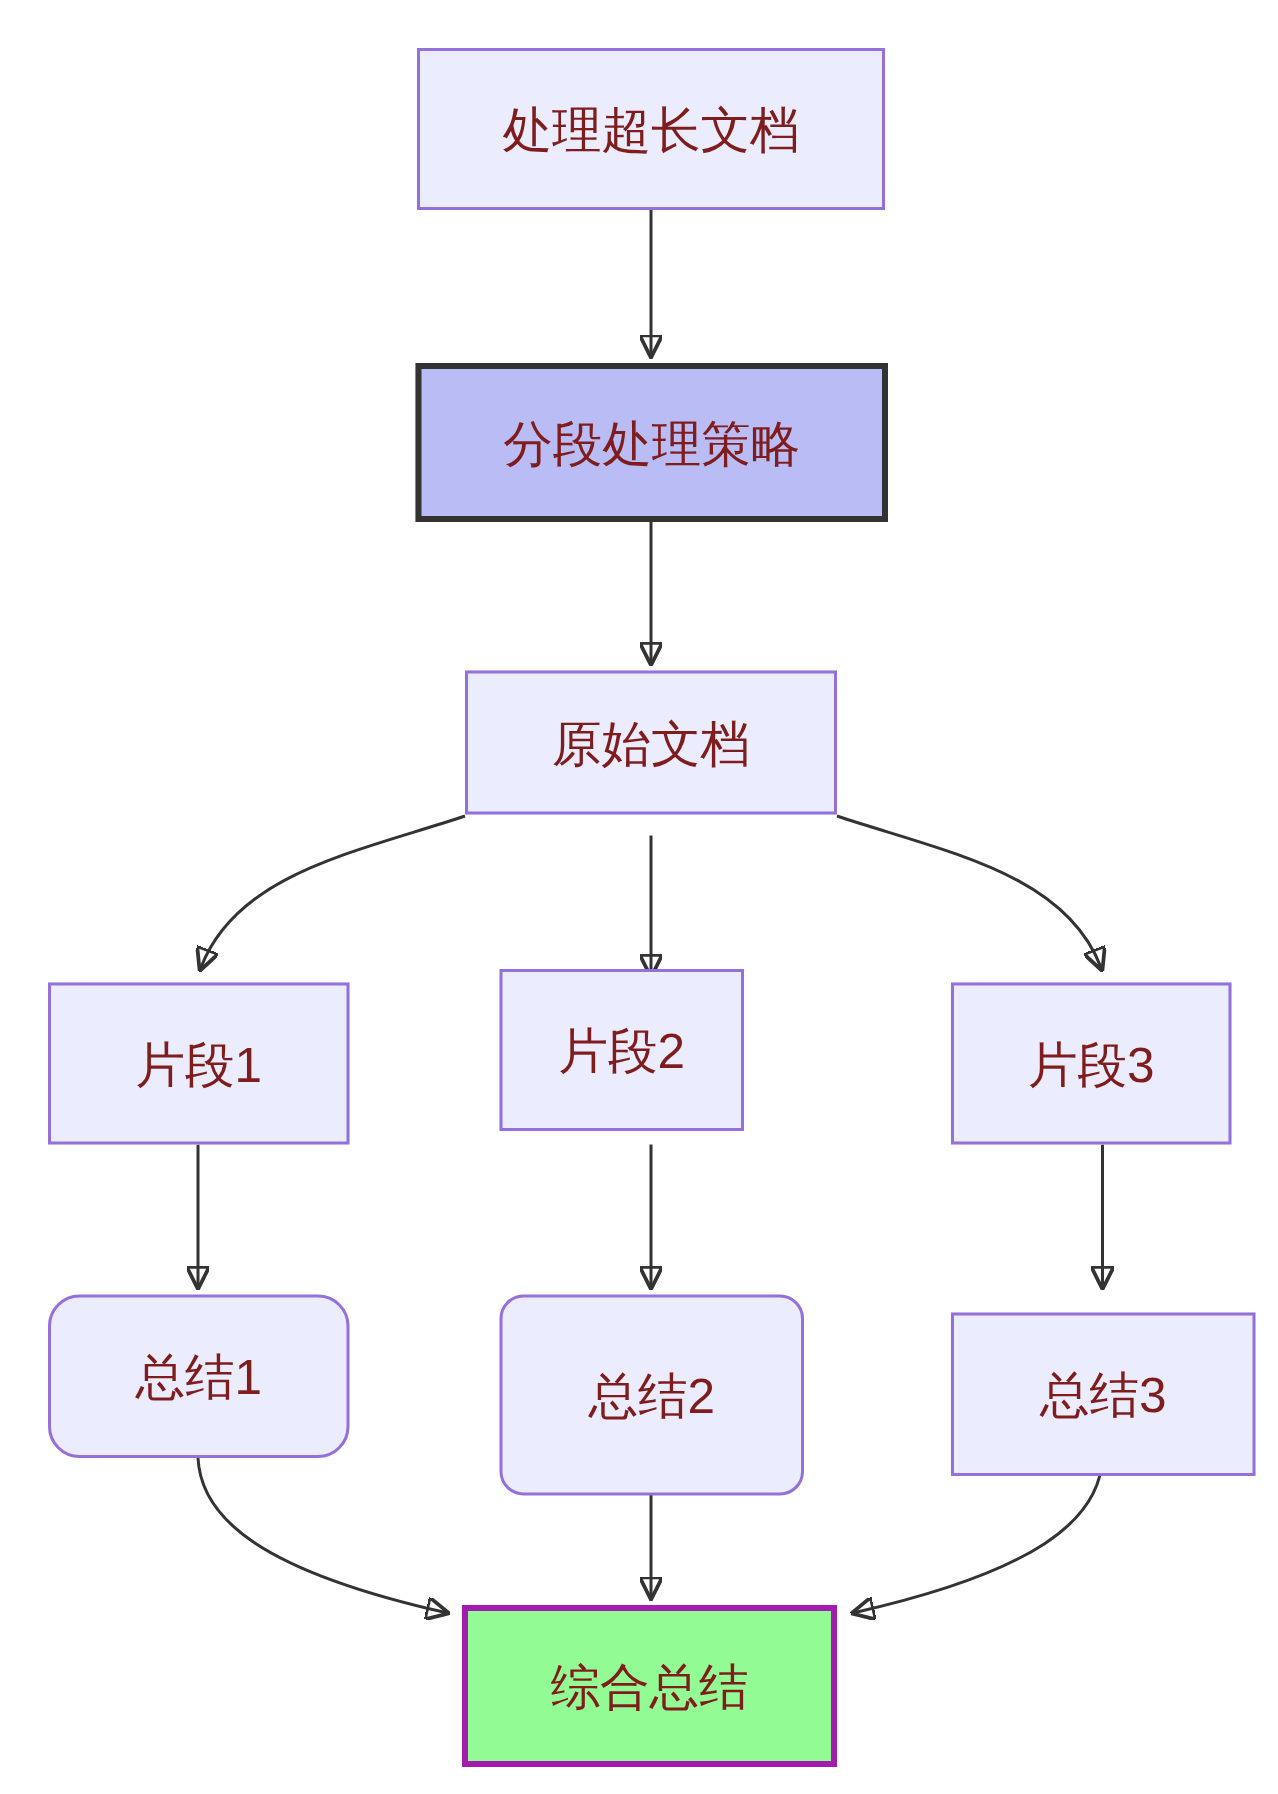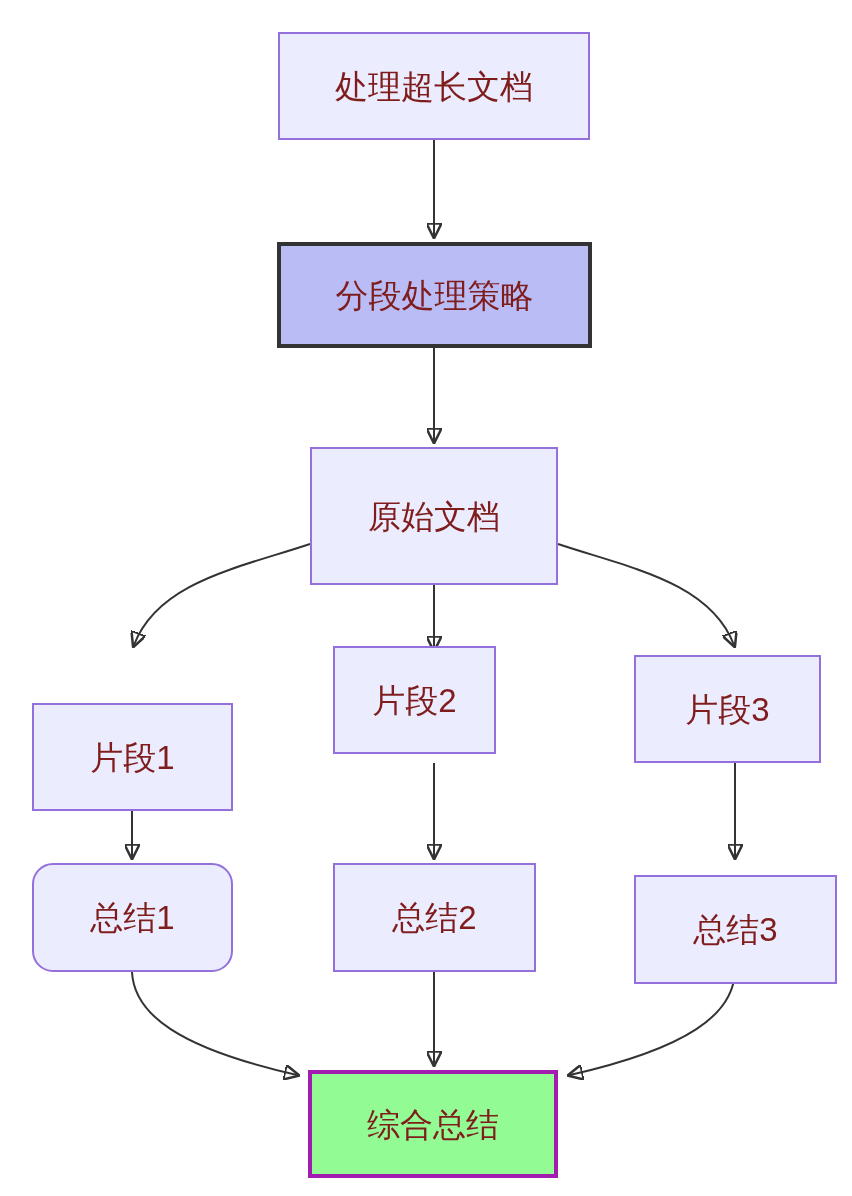--- a/index.html
+++ b/index.html
@@ -44,26 +44,26 @@
     background: #B9BCF5;
     border: 4px solid #333333;
   }
   .node--result {
     background: #93FB93;
     border: 4px solid #a21caf;
   }
   
   #node-A  { left: 278px; top: 32px;   width: 312px; height: 108px; }
   #node-B  { left: 277px; top: 242px;  width: 315px; height: 106px; }
-  #node-C  { left: 310px; top: 447px;  width: 248px; height: 138px; }
-  #node-D1 { left: 32px;  top: 655px;  width: 201px; height: 108px; margin-top: 48px; }
+  #node-C  { left: 310px; top: 447px;  width: 248px; height: 96px; }
+  #node-D1 { left: 32px;  top: 655px;  width: 201px; height: 108px; }
   #node-D2 { left: 333px; top: 646px;  width: 163px; height: 108px; }
   #node-D3 { left: 634px; top: 655px;  width: 187px; height: 108px; }
   #node-E1 { left: 32px;  top: 863px;  width: 201px; height: 109px; border-radius: 21px; }
-  #node-E2 { left: 333px; top: 863px;  width: 203px; height: 109px; }
+  #node-E2 { left: 333px; top: 863px;  width: 203px; height: 134px; border-radius: 16px; }
   #node-E3 { left: 634px; top: 863px;  width: 203px; height: 109px; margin-top: 12px; }
   #node-F  { left: 308px; top: 1070px; width: 250px; height: 108px; }
 </style>
 </head>
 <body>
 
 <div class="canvas">
 
   <svg class="edges" width="852" height="1196" viewBox="0 0 852 1196">
     <defs>

